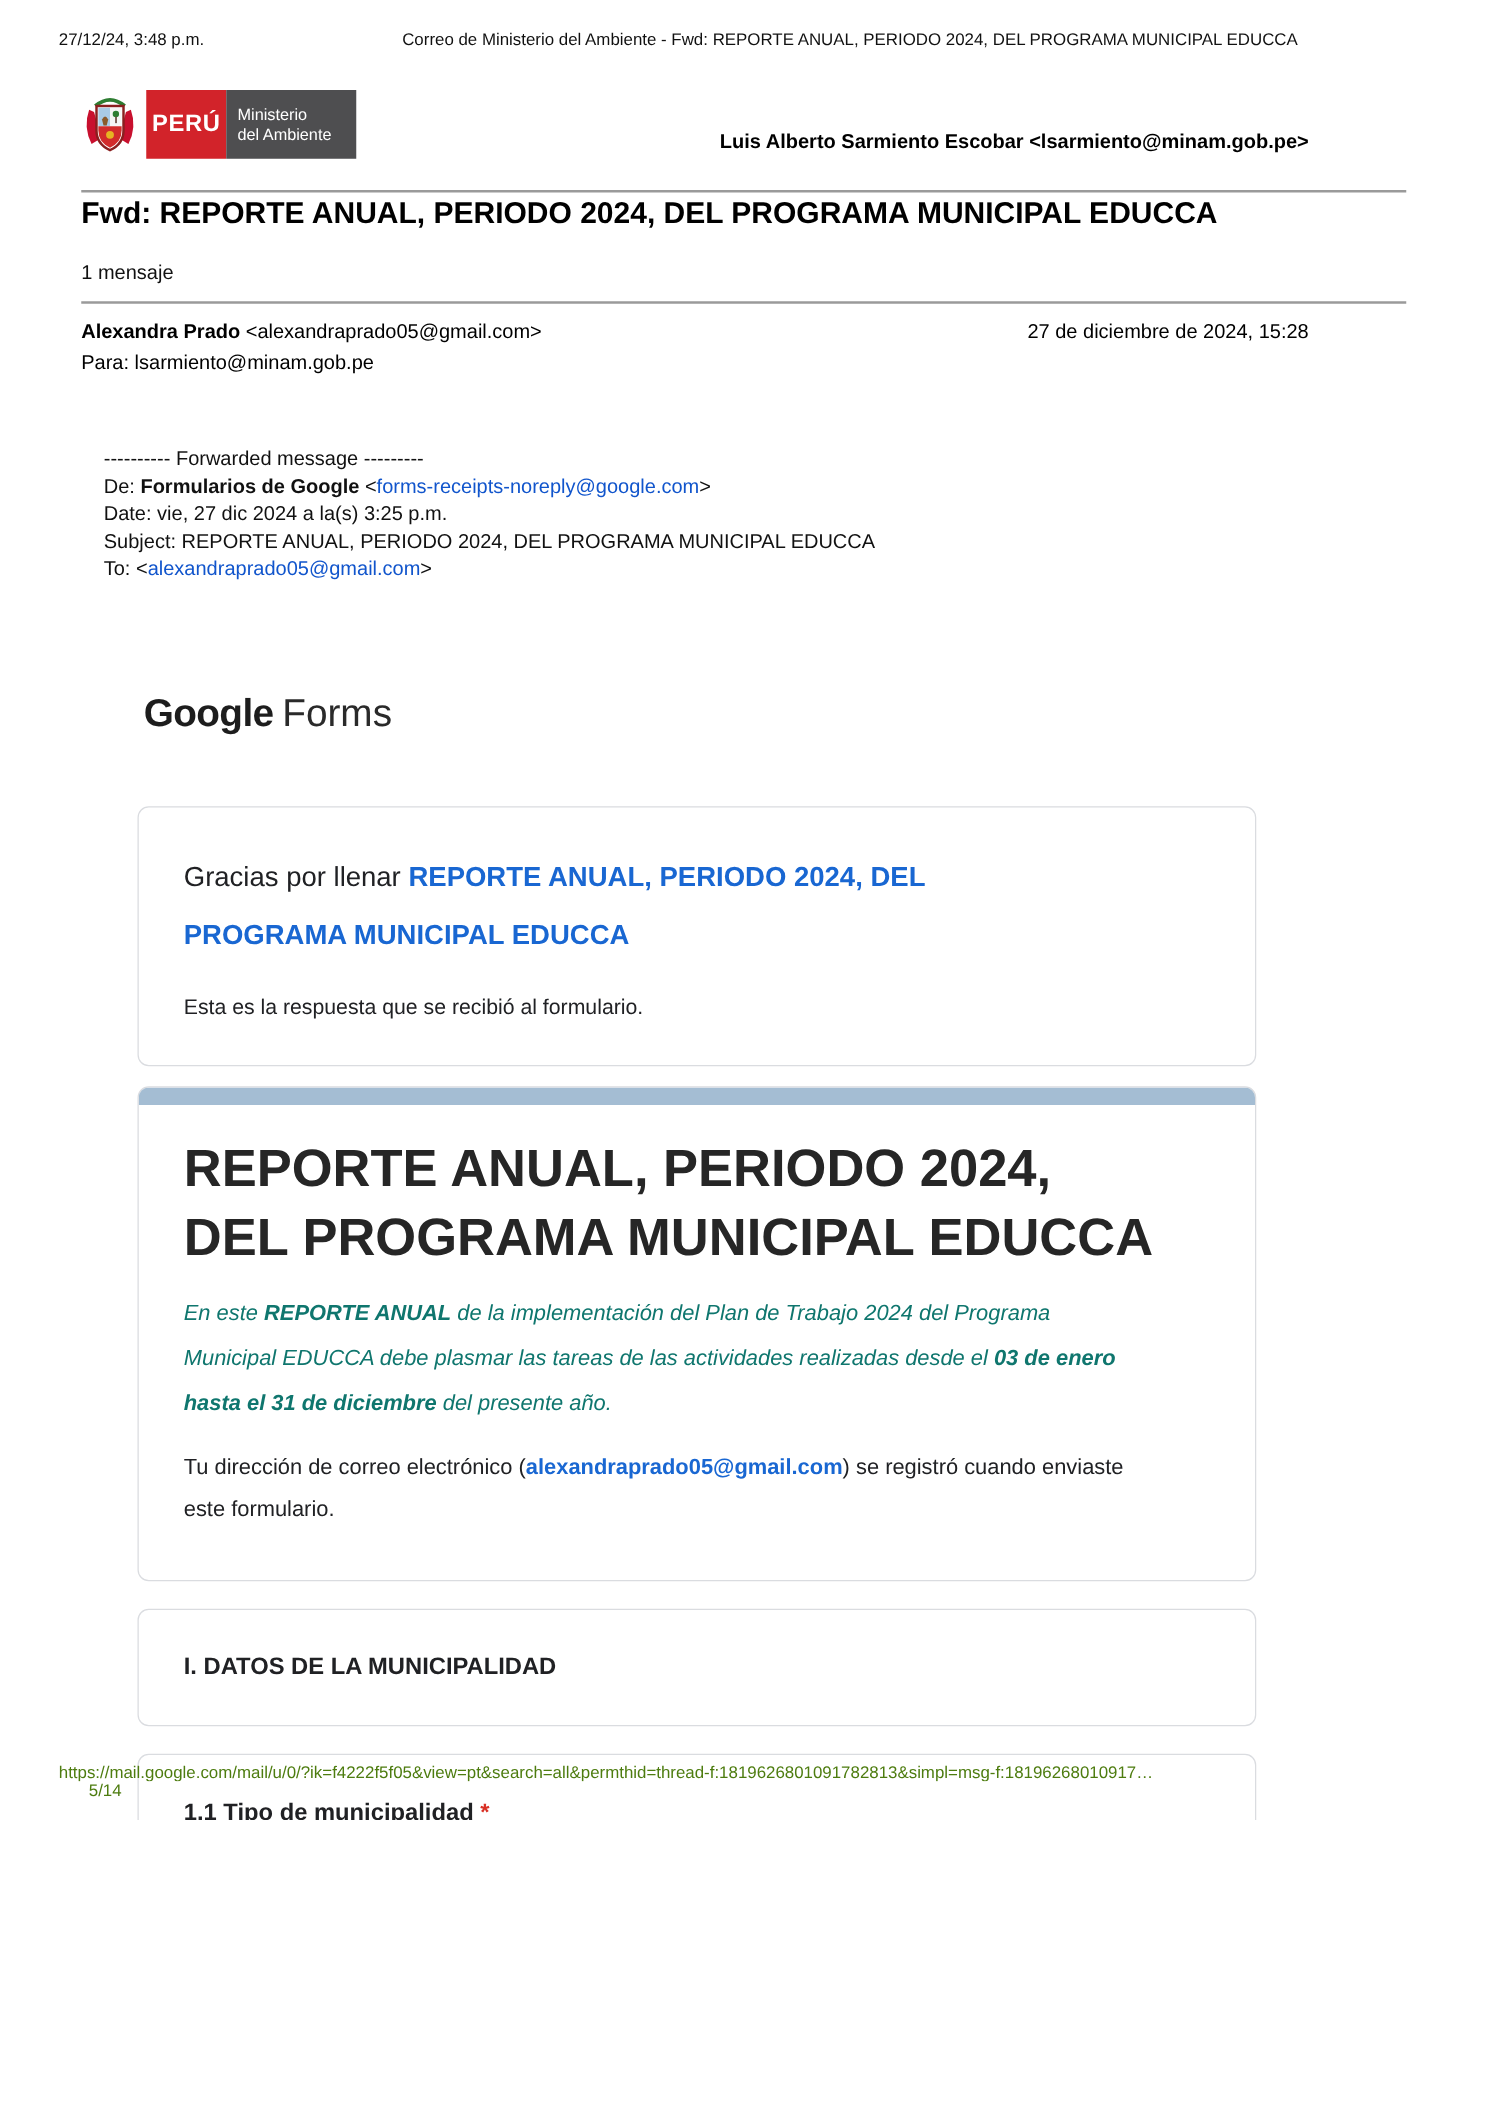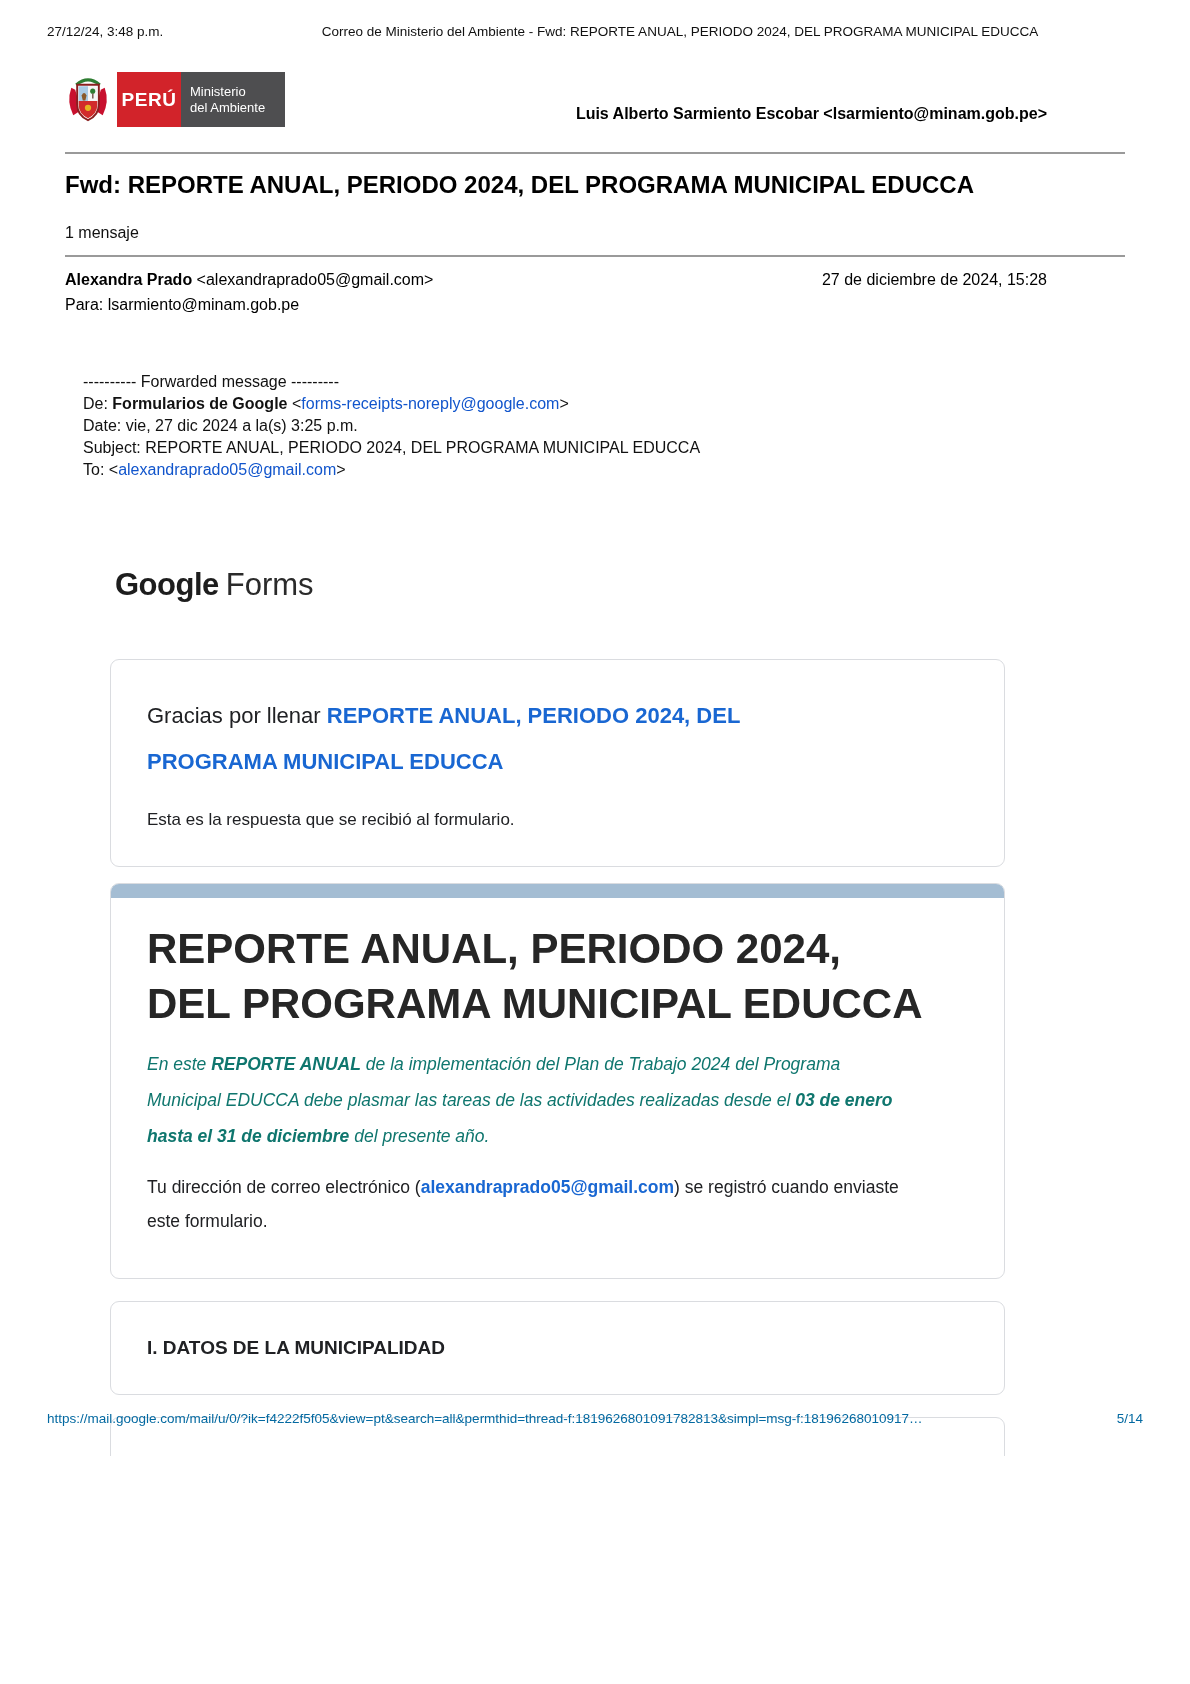--- a/index.html
+++ b/index.html
@@ -4,38 +4,38 @@
 <style>
   * { margin:0; padding:0; box-sizing:border-box; }
   html,body { background:#ffffff; }
   body { font-family:"Liberation Sans", sans-serif; color:#1f1f1f; }
   .page { position:relative; width:1190px; height:1456px; background:#fff; overflow:hidden; margin:0 auto; }
 
   
   .print-header { position:absolute; top:24px; left:47px; right:47px; display:flex; font-size:13.5px; color:#111; }
   .print-header .pdate { width:230px; flex:none; }
   .print-header .ptitle { flex:1; text-align:center; padding-right:60px; }
-  .print-footer { position:absolute; left:47px; right:47px; bottom:30px; display:flex; font-size:13.5px; color:#0369a1; }
+  .print-footer { position:absolute; left:47px; right:47px; bottom:16px; display:flex; font-size:13.5px; color:#4d7c0f;flex-direction:column; }
   .print-footer .purl { flex:1; white-space:nowrap; overflow:hidden; }
   .print-footer .ppage { flex:none; padding-left:24px; }
 
   .gmail { padding:72px 65px 14px 65px; }
 
   
   .logo-row { display:flex; align-items:flex-end; justify-content:space-between; }
   .minam-logo { display:flex; align-items:stretch; height:55px; }
   .crest { width:46px; height:55px; flex:none; margin-right:6px; }
   .logo-red { background:var(--peru-red,#d2232a); width:64px; display:flex; align-items:center; justify-content:center; color:#fff; font-weight:bold; font-size:19px; letter-spacing:.5px; }
   .logo-gray { background:var(--ministry-gray,#4e4e50); width:104px; color:#fff; font-size:13px; line-height:16px; display:flex; flex-direction:column; justify-content:center; padding-left:9px; }
   .account-owner { font-weight:bold; font-size:16px; color:#000; padding-bottom:4px; margin-right:78px; }
 
   .rule { border:none; height:2px; background:#9a9a9a; margin-top:25px; }
   .rule2 { border:none; height:2px; background:#9a9a9a; margin-top:13px; }
 
-  .subject { font-size:24px; font-weight:bold; color:#000; margin-top:17px; }
+  .subject { font-size:24px; font-weight:bold; color:#000; margin-top:3px; }
   .msg-count { font-size:16px; margin-top:25px; color:#111; }
 
   .sender-row { display:flex; justify-content:space-between; margin-top:14px; font-size:16px; color:#000; }
   .sender-row .sname { font-weight:bold; }
   .sender-row .sdate { margin-right:78px; }
   .to-line { font-size:16px; margin-top:7px; color:#000; }
 
   .fwd-block { margin:57px 0 0 18px; font-size:16px; line-height:22px; color:#111; }
   .fwd-block .b { font-weight:bold; }
   a.lnk { color:var(--link-blue,#1155cc); text-decoration:none; cursor:pointer; }

